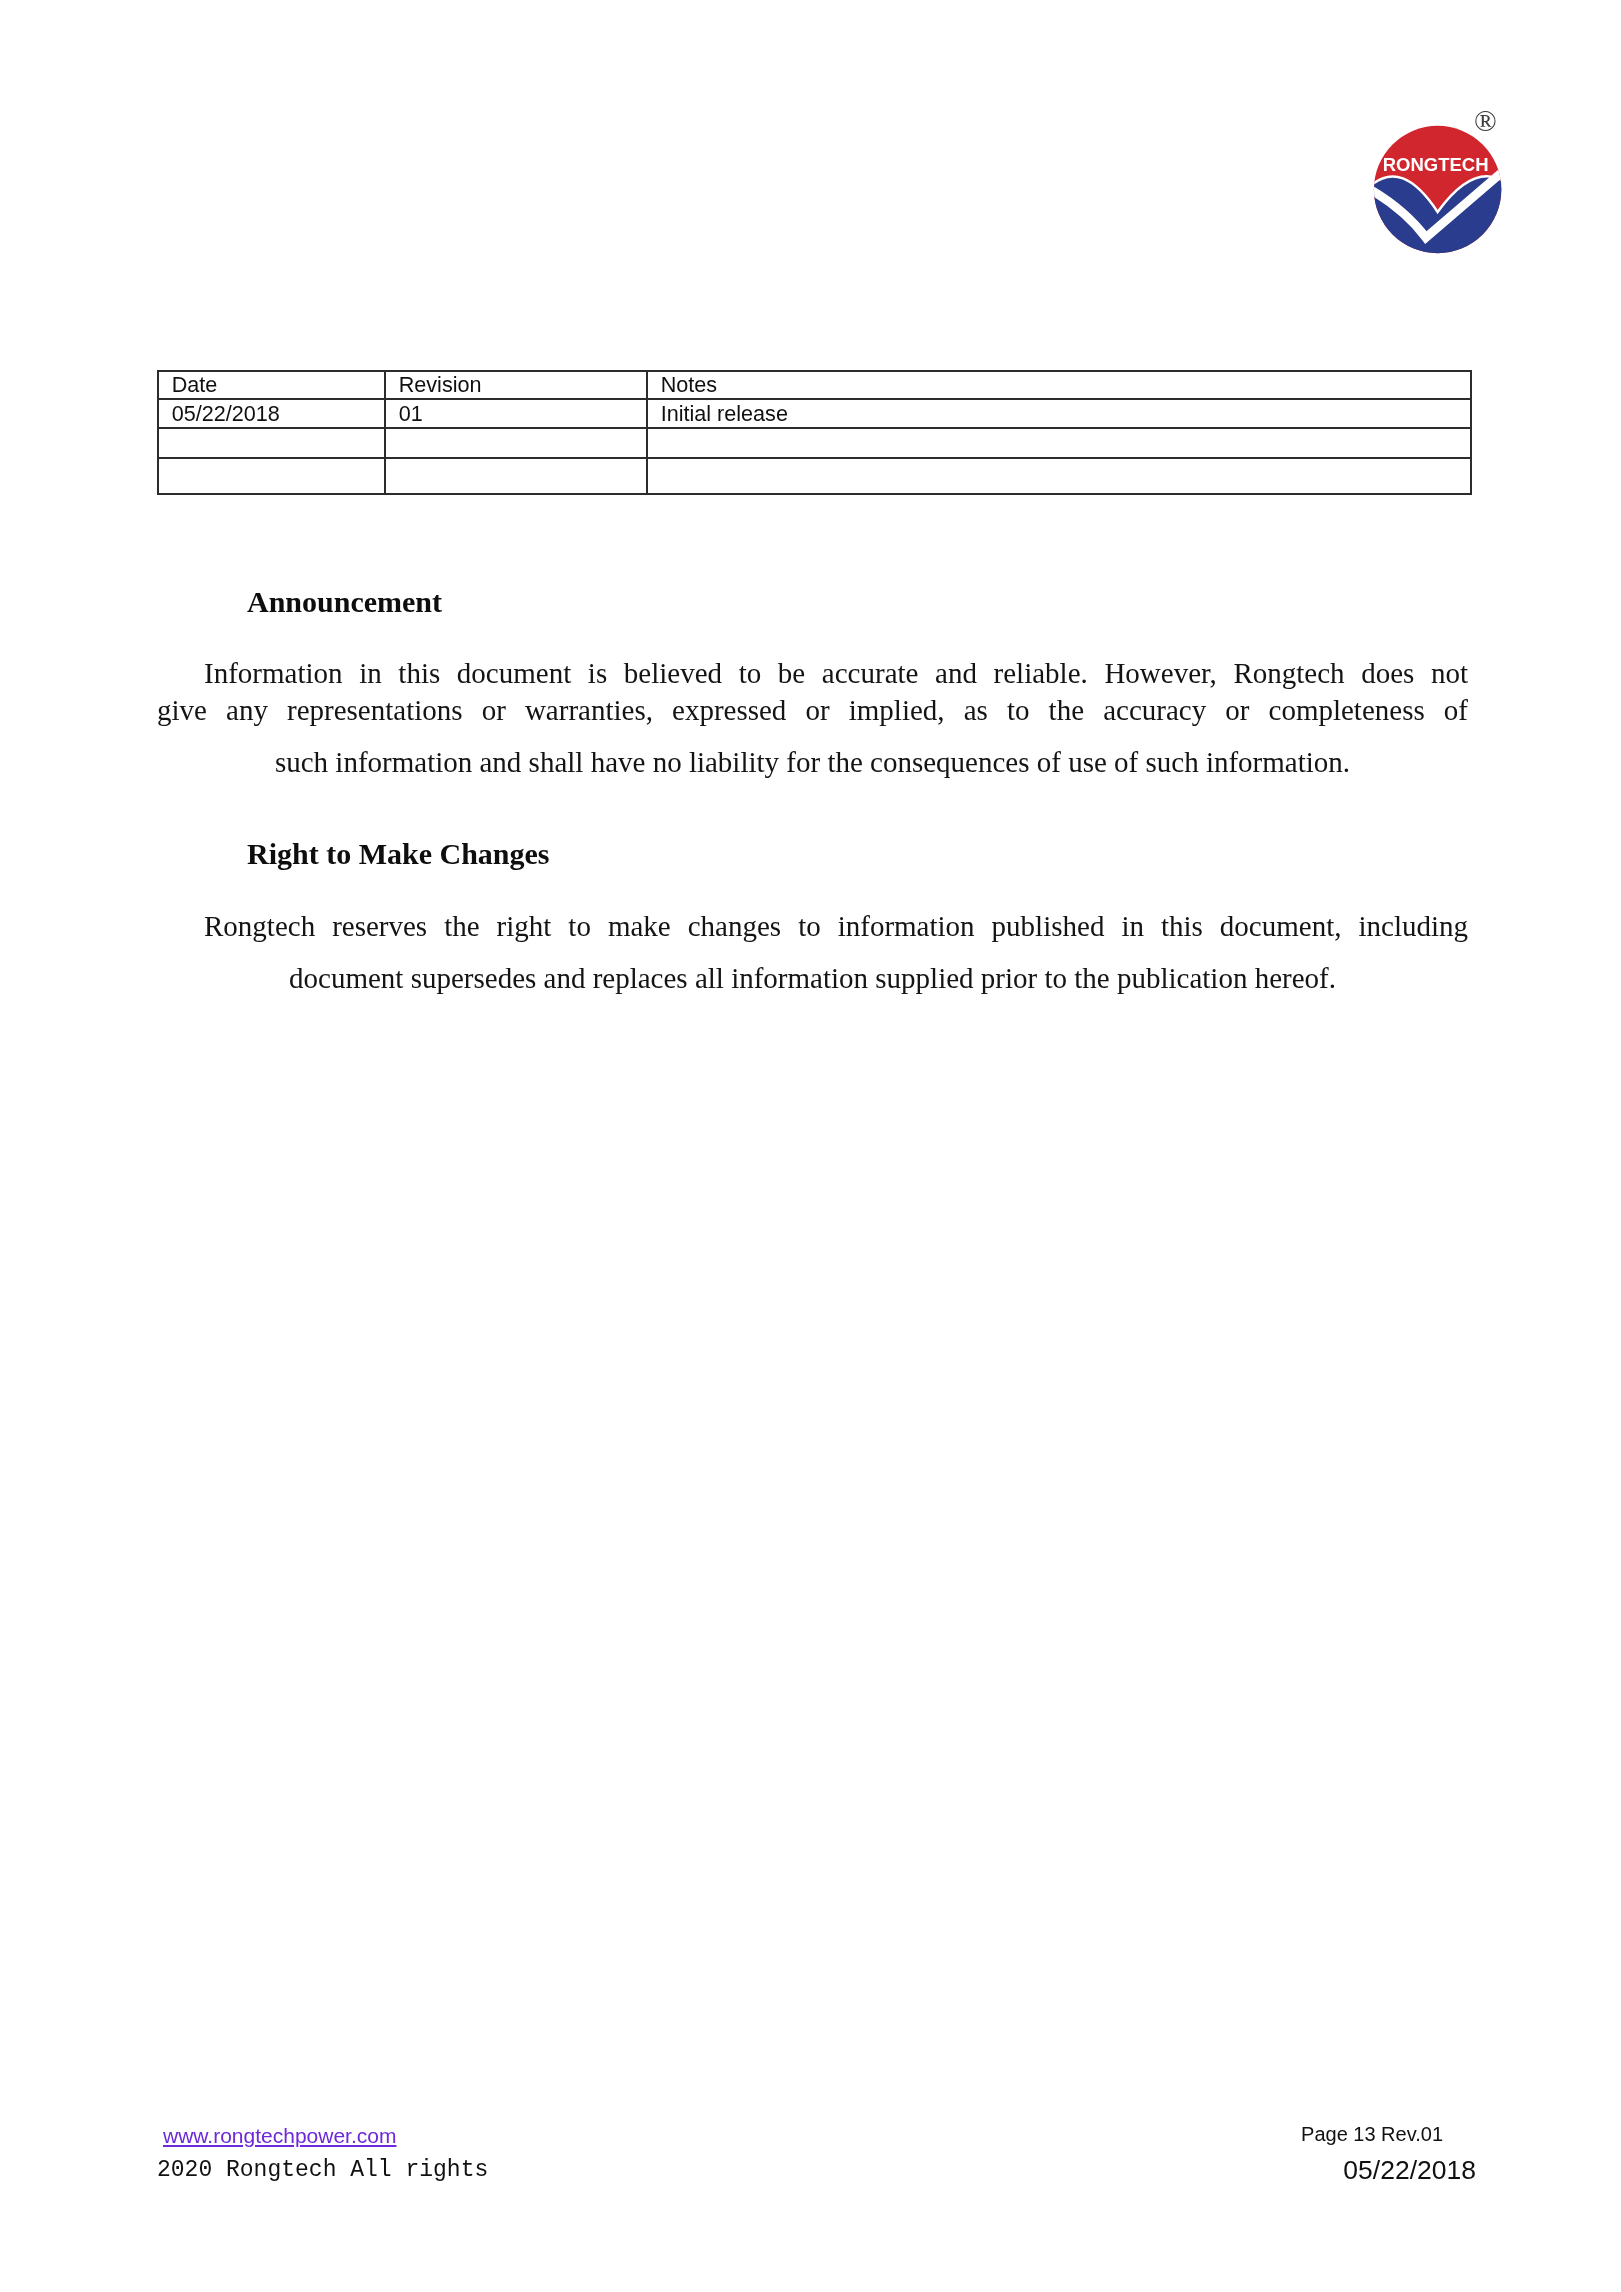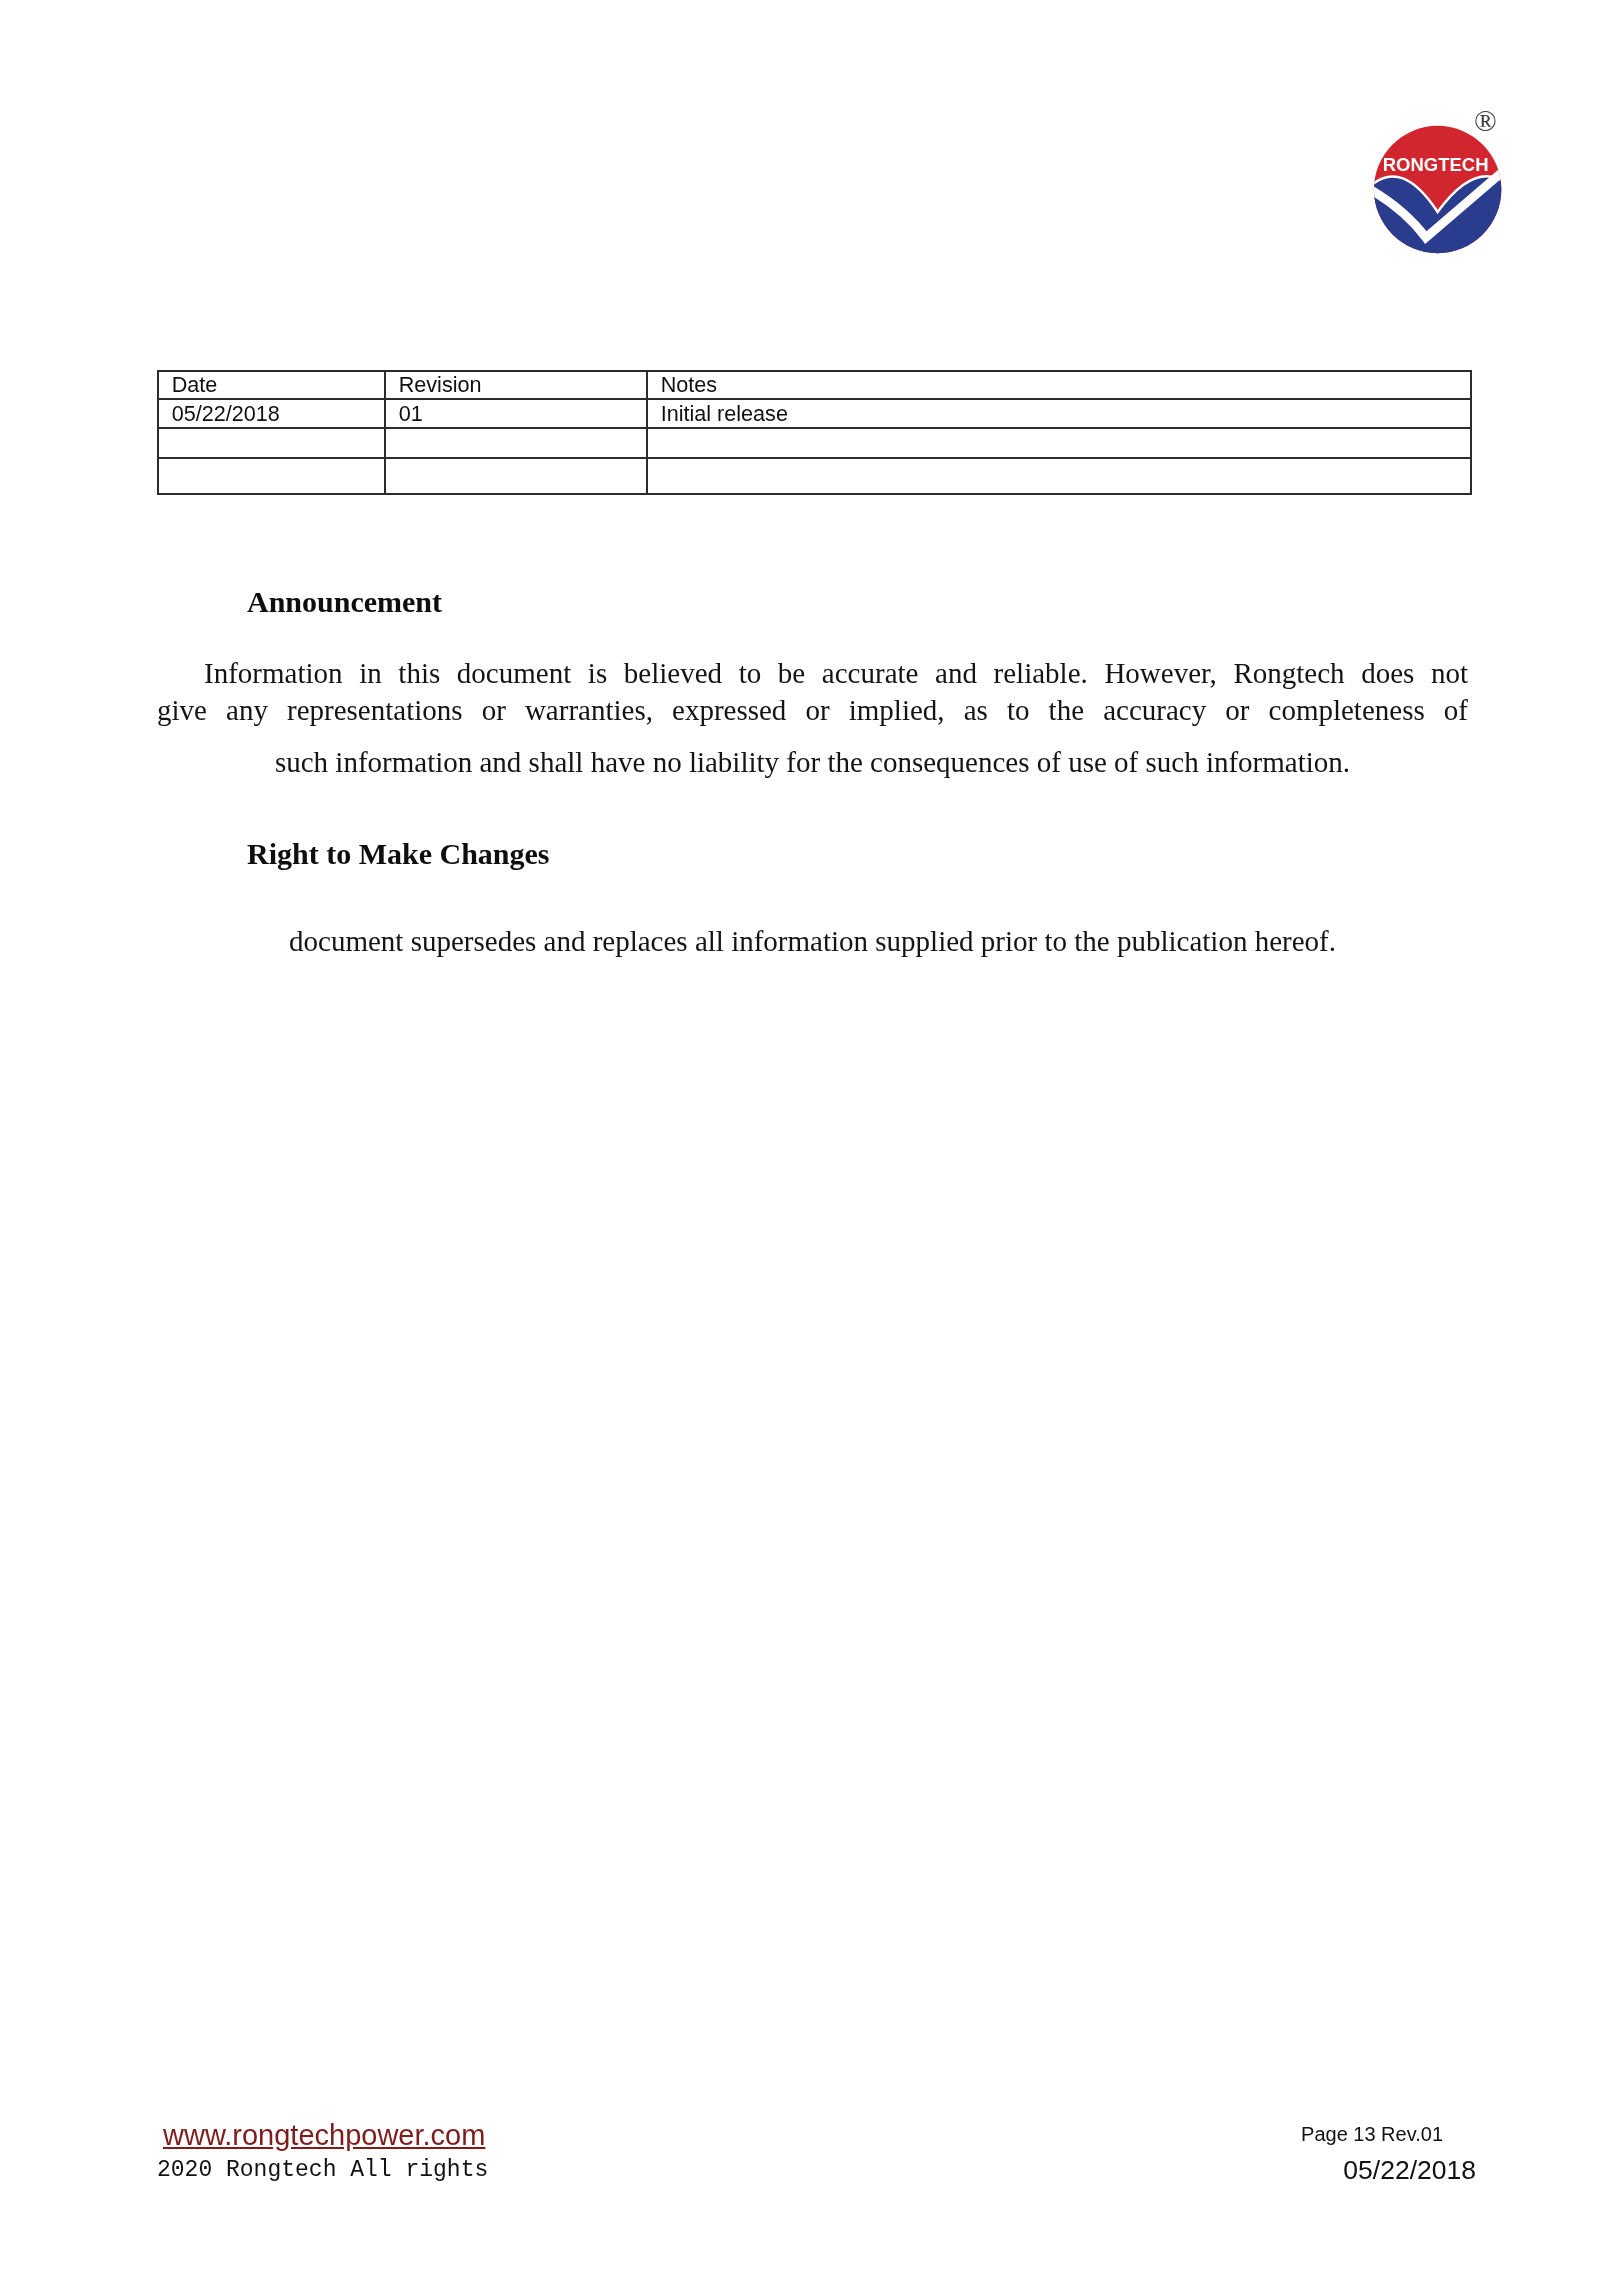--- a/index.html
+++ b/index.html
@@ -50,22 +50,22 @@
   }
   #para-announcement{top:655px;}
   #para-changes{top:908px;}
   .para .line{text-align:justify;text-align-last:justify;}
   .para .line.first{text-indent:47px;}
   .para .line.last{text-align:center;text-align-last:auto;margin-top:15px;}
 
   
   .footer-link{
     position:absolute;left:163px;top:2119px;
-    font-family:"Liberation Sans",sans-serif;font-size:29px;line-height:33px;
-    color:#7f1d1d;text-decoration:underline;cursor:pointer;
+    font-family:"Liberation Sans",sans-serif;font-size:21px;line-height:33px;
+    color:#6d28d9;text-decoration:underline;cursor:pointer;
   }
   .footer-copyright{
     position:absolute;left:157px;top:2155px;
     font-family:Liberation Mono, monospace;font-size:23px;line-height:31px;color:#111;
   }
   .footer-page{
     position:absolute;right:178px;top:2119px;text-align:right;
     font-family:"Liberation Sans",sans-serif;font-size:20px;line-height:31px;color:#111;
   }
   .footer-date{
@@ -129,20 +129,21 @@
 
   <div id="heading-announcement" class="sec-heading">Announcement</div>
   <div id="para-announcement" class="para">
     <div class="line first">Information in this document is believed to be accurate and reliable. However, Rongtech does not</div>
     <div class="line">give any representations or warranties, expressed or implied, as to the accuracy or completeness of</div>
     <div class="line last">such information and shall have no liability for the consequences of use of such information.</div>
   </div>
 
   <div id="heading-changes" class="sec-heading">Right to Make Changes</div>
   <div id="para-changes" class="para">
+    <div class="line first">Rongtech reserves the right to make changes to information published in this document, including</div>
     <div class="line last">document supersedes and replaces all information supplied prior to the publication hereof.</div>
   </div>
 
   <a class="footer-link">www.rongtechpower.com</a>
   <div class="footer-copyright">2020 Rongtech All rights</div>
   <div class="footer-page">Page 13 Rev.01</div>
   <div class="footer-date">05/22/2018</div>
 
 </div>
 

